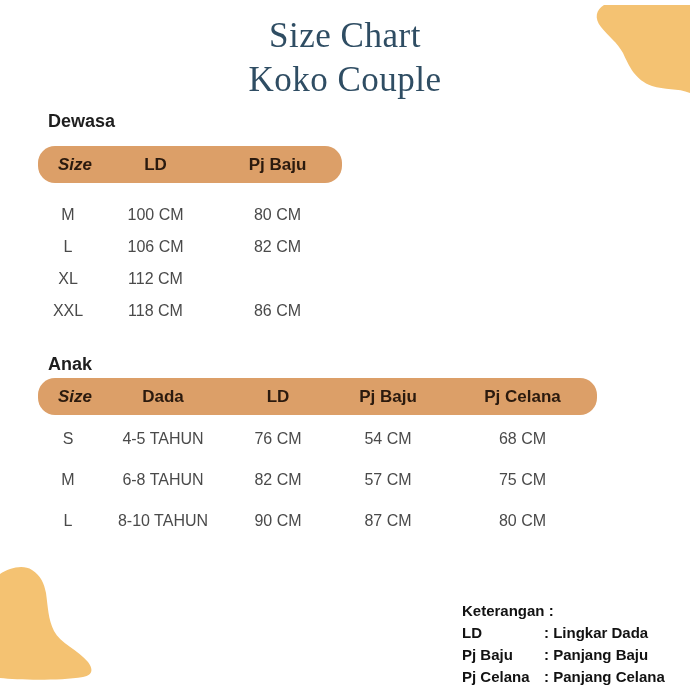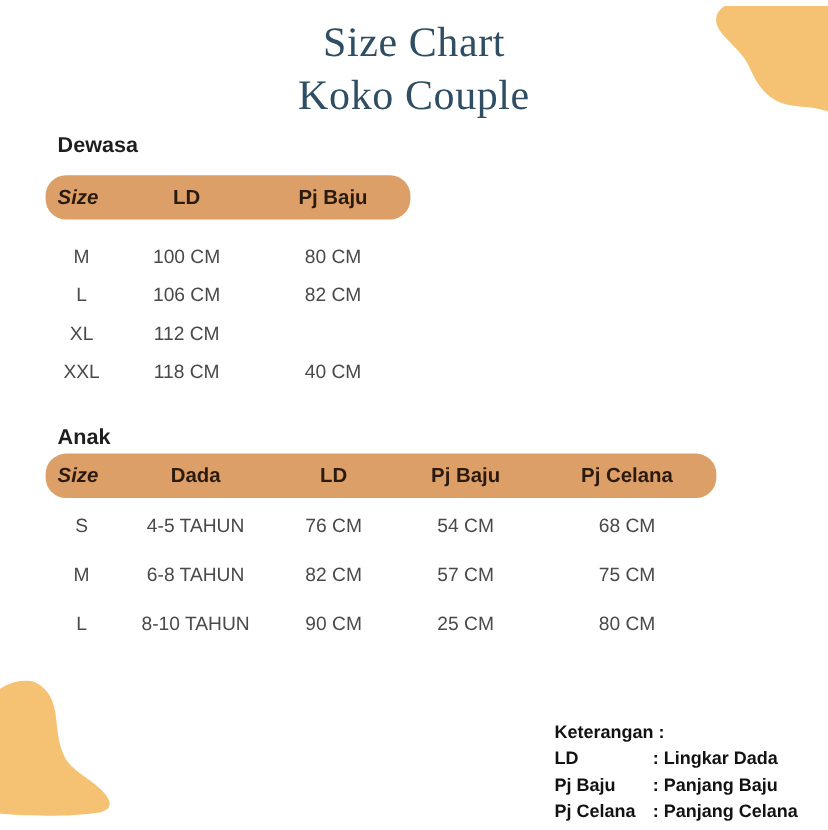--- a/index.html
+++ b/index.html
@@ -45,21 +45,21 @@
   .bar{
     position:absolute;left:38px;height:37px;
     background:var(--bar);
     border-radius:17px;
     display:grid;align-items:center;
     font-size:17px;font-weight:700;color:var(--headtxt);
   }
   .bar-dewasa{top:146px;width:304px;grid-template-columns:60px 115px 129px;}
   .bar-anak{top:378px;width:559px;grid-template-columns:60px 130px 100px 120px 149px;}
   .hcell{text-align:center;}
-  .hcell.size-col{text-align:left;padding-left:10px;font-style:italic;}
+  .hcell.size-col{text-align:left;padding-left:20px;font-style:italic;}
 
   .rows{position:absolute;left:38px;color:var(--bodytxt);font-size:16px;}
   .rows-dewasa{top:199px;width:304px;}
   .rows-anak{top:418px;width:559px;}
   .row{display:grid;align-items:center;}
   .rows-dewasa .row{grid-template-columns:60px 115px 129px;height:32px;}
   .rows-anak .row{grid-template-columns:60px 130px 100px 120px 149px;height:41px;}
   .cell{text-align:center;white-space:nowrap;}
 
   .legend{
@@ -107,21 +107,21 @@
       <div class="cell">106 CM</div>
       <div class="cell">82 CM</div>
     </div>
     <div class="row">
       <div class="cell">XL</div>
       <div class="cell">112 CM</div>
     </div>
     <div class="row">
       <div class="cell">XXL</div>
       <div class="cell">118 CM</div>
-      <div class="cell">40 CM</div>
+      <div class="cell">86 CM</div>
     </div>
   </div>
 
   <div class="sec-heading heading-anak">Anak</div>
 
   <div class="bar bar-anak">
     <div class="hcell size-col">Size</div>
     <div class="hcell">Dada</div>
     <div class="hcell">LD</div>
     <div class="hcell">Pj Baju</div>
@@ -140,21 +140,21 @@
       <div class="cell">M</div>
       <div class="cell">6-8 TAHUN</div>
       <div class="cell">82 CM</div>
       <div class="cell">57 CM</div>
       <div class="cell">75 CM</div>
     </div>
     <div class="row">
       <div class="cell">L</div>
       <div class="cell">8-10 TAHUN</div>
       <div class="cell">90 CM</div>
-      <div class="cell">25 CM</div>
+      <div class="cell">87 CM</div>
       <div class="cell">80 CM</div>
     </div>
   </div>
 
   <div class="legend">
     <div class="legend-heading">Keterangan :</div>
     <div class="legend-row">
       <span class="term">LD</span>
       <span class="def">: Lingkar Dada</span>
     </div>

